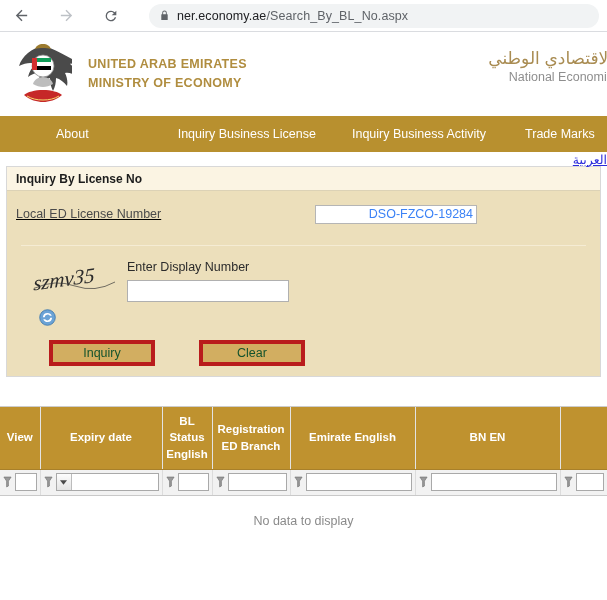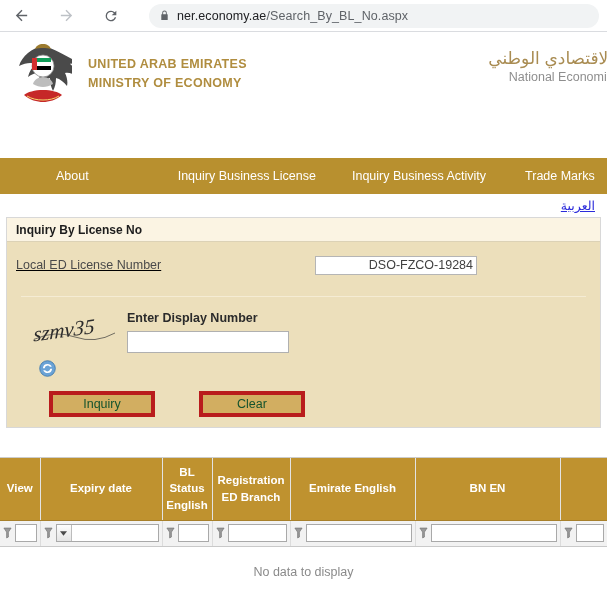--- a/index.html
+++ b/index.html
@@ -93,40 +93,39 @@
     font-size: 12.5px;
     line-height: 1.3;
   }
 
   
   .navbar {
     height: 36px;
     background: #b8902f;
     display: flex;
     align-items: center;
-    margin-top: 42px;
   }
   .nav-item {
     color: #ffffff;
     font-size: 12.5px;
     white-space: nowrap;
     text-align: center;
   }
   .nav-i0 { margin-left: 56px; }
   .nav-i1 { margin-left: 89px; }
   .nav-i2 { margin-left: 36px; }
   .nav-i3 { margin-left: 39px; }
 
   .lang-row {
-    height: 23px;
+    height: 14px;
     background: #ffffff;
     display: flex;
     align-items: center;
     justify-content: flex-end;
-    padding-right: 12px;
+    padding-right: 0;
     border-radius: 10px;
   }
   .lang-link {
     color: #2b2bdb;
     font-size: 12.5px;
     text-decoration: underline;
     direction: rtl;
   }
 
   
@@ -163,21 +162,21 @@
   }
   .license-input {
     position: absolute;
     left: 308px;
     width: 162px;
     height: 19px;
     border: 1px solid #b5b5b5;
     background: #ffffff;
     font-family: "Liberation Sans", sans-serif;
     font-size: 12.5px;
-    color: #404040;
+    color: #3b82f6;
     text-align: right;
     padding-right: 3px;
   }
   .field-row { position: relative; }
 
   .divider {
     height: 1px;
     background: #cfc4a6;
     margin: 8px 14px 0 14px;
     border-bottom: 1px solid #f5ecd4;
@@ -200,21 +199,21 @@
   }
   .refresh-icon {
     margin-top: 11px;
     margin-left: 6px;
     width: 17px; height: 17px;
     display: block;
   }
   .captcha-right { padding-top: 0; }
   .captcha-label {
     font-size: 12.5px;
-    font-weight: bold;
+    font-weight: normal;
     color: #2b2b2b;
     margin-bottom: 6px;
   }
   .captcha-input {
     width: 162px;
     height: 22px;
     border: 1px solid #b0b0b0;
     background: #ffffff;
     font-family: "Liberation Sans", sans-serif;
     font-size: 12.5px;

